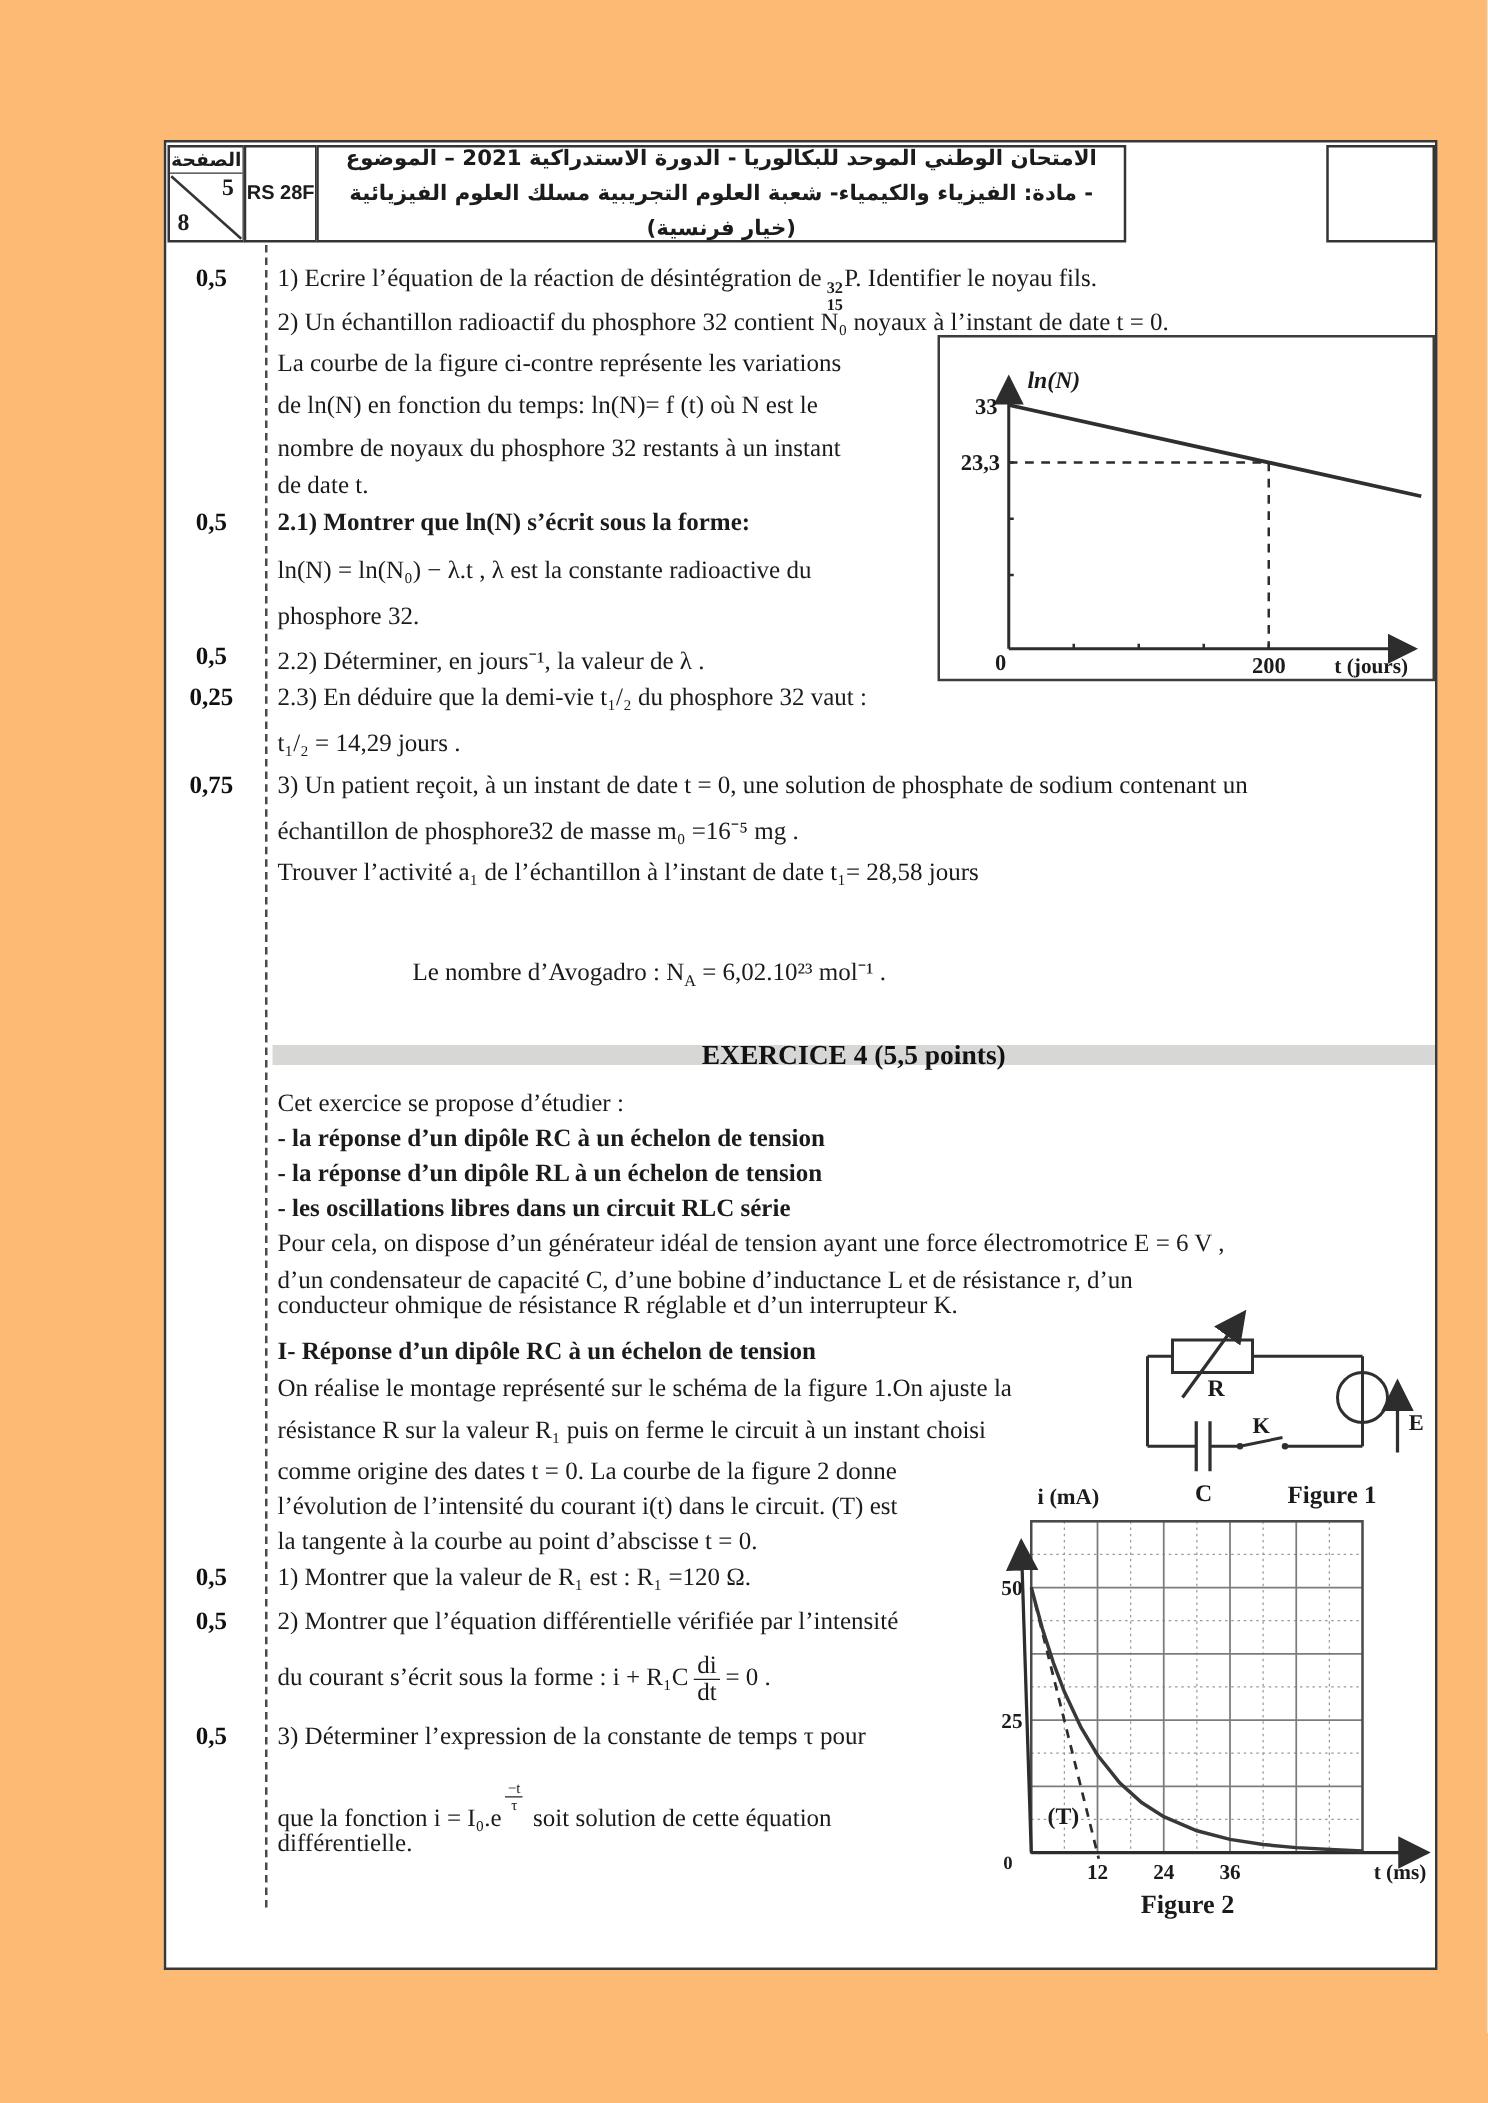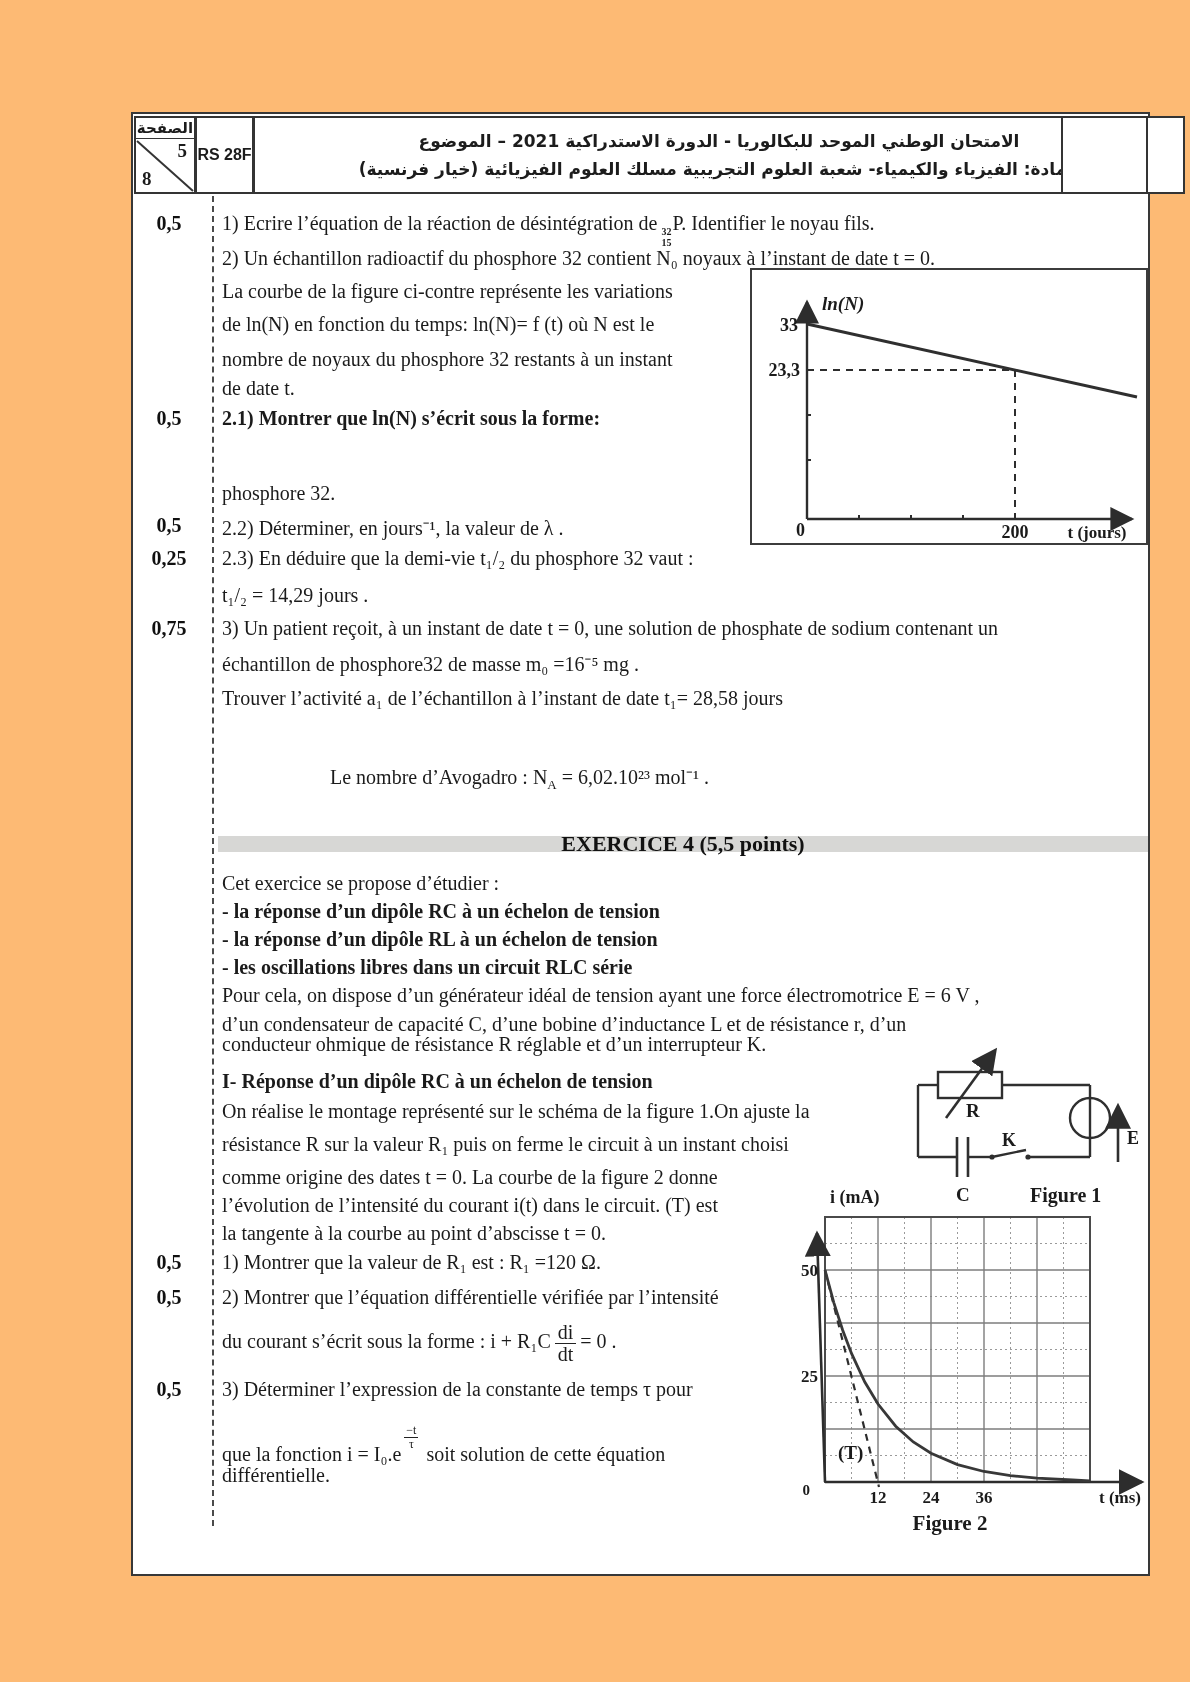--- a/index.html
+++ b/index.html
@@ -18,21 +18,21 @@
   
   .dashrule{position:absolute;left:212px;top:196px;height:1330px;border-left:2px dashed #4a4a4a;}
   .mark{position:absolute;left:134px;width:70px;text-align:center;font:bold 20px "Liberation Serif",serif;color:#101010;}
   
   .line{position:absolute;left:222px;white-space:nowrap;font:20px "Liberation Serif",serif;color:#1b1b1b;}
   .b{font-weight:bold;}
   .heading-band{position:absolute;left:218px;top:836px;width:930px;height:16px;background:#d7d7d5;
                 display:flex;align-items:center;justify-content:center;
                 font:bold 22px "Liberation Serif",serif;color:#111;}
   
-  .nstack{display:inline-flex;flex-direction:column;font-size:10px;line-height:1.05;vertical-align:-5px;text-align:right;font-weight:bold;margin:0 1px 0 4px;}
+  .nstack{display:inline-flex;flex-direction:column;font-size:13px;line-height:1.05;vertical-align:-5px;text-align:right;font-weight:bold;margin:0 1px 0 4px;}
   .nsym{font-size:20px;}
   
   .frac{display:inline-block;text-align:center;vertical-align:middle;line-height:1.05;margin:0 4px;}
   .frac .num{display:block;border-bottom:1.6px solid #222;padding:0 3px;}
   .frac .den{display:block;}
   .supfrac{display:inline-block;text-align:center;font-size:12px;line-height:1.1;vertical-align:13px;margin:0 3px;}
   .supfrac .num{display:block;border-bottom:1px solid #222;padding:0 2px;}
   .supfrac .den{display:block;}
   
   .lnbox{position:absolute;left:750px;top:268px;width:398px;height:277px;border:2px solid #3c3c3c;box-sizing:border-box;background:#fff;}
@@ -48,21 +48,21 @@
     <span class="pagebox-label">الصفحة</span>
     <svg width="58" height="52" style="position:absolute;left:0;top:22px;">
       <line x1="1" y1="1" x2="57" y2="51" stroke="#343434" stroke-width="2"></line>
     </svg>
     <span class="pagebox-num5">5</span>
     <span class="pagebox-num8">8</span>
   </div>
   <div class="hcell" style="left:195px;top:116px;width:59px;height:78px;">
     <span class="rscode">RS 28F</span>
   </div>
-  <div class="hcell" style="left:253px;top:116px;width:932px;height:78px;">
+  <div class="hcell" style="left:253px;top:116px;width:648px;height:78px;">
     <div class="artitle">
       <span>الامتحان الوطني الموحد للبكالوريا - الدورة الاستدراكية 2021 – الموضوع</span>
       <span>- مادة: الفيزياء والكيمياء- شعبة العلوم التجريبية مسلك العلوم الفيزيائية (خيار فرنسية)</span>
     </div>
   </div>
   <div class="hcell" style="left:1061px;top:116px;width:87px;height:78px;"></div>
 
   <div class="dashrule"></div>
 
   <div class="mark" style="top:212px;">0,5</div>
@@ -79,20 +79,21 @@
         <span>32</span>
         <span>15</span>
       </span><span class="nsym">P</span><span>. Identifier le noyau fils.</span>
   </div>
   <div class="line" style="top:247px;">2) Un échantillon radioactif du phosphore 32 contient N₀ noyaux à l’instant de date t = 0.</div>
   <div class="line" style="top:280px;text-align:center;">La courbe de la figure ci-contre représente les variations</div>
   <div class="line" style="top:313px;">de ln(N) en fonction du temps: ln(N)= f (t) où N est le</div>
   <div class="line" style="top:348px;">nombre de noyaux du phosphore 32 restants à un instant</div>
   <div class="line" style="top:377px;">de date t.</div>
   <div class="line b" style="top:407px;"><span style="font-weight:bold">2.1) Montrer que ln(N) s’écrit sous la forme:</span></div>
+  <div class="line" style="top:445px;">ln(N) =  ln(N₀) − λ.t ,  λ est la constante radioactive du</div>
   <div class="line" style="top:482px;">phosphore 32.</div>
   <div class="line" style="top:514px;">2.2) Déterminer, en jours⁻¹, la valeur de λ .</div>
   <div class="line" style="top:547px;">2.3) En déduire que la demi-vie t₁/₂ du phosphore 32 vaut :</div>
   <div class="line" style="top:584px;">t₁/₂ = 14,29 jours .</div>
   <div class="line" style="top:617px;">3) Un patient reçoit, à un instant de date t = 0, une solution de phosphate de sodium contenant un</div>
   <div class="line" style="top:650px;">échantillon de phosphore32 de masse  m₀ =16⁻⁵ mg .</div>
   <div class="line" style="top:687px;">Trouver l’activité a₁ de l’échantillon à l’instant de date t₁= 28,58 jours</div>
   <div class="line" style="top:763px;left:330px;">
     <span>Le nombre d’Avogadro : N</span><sub style="font-size:13px">A</sub><span> = 6,02.10²³ mol⁻¹ .</span>
   </div>

